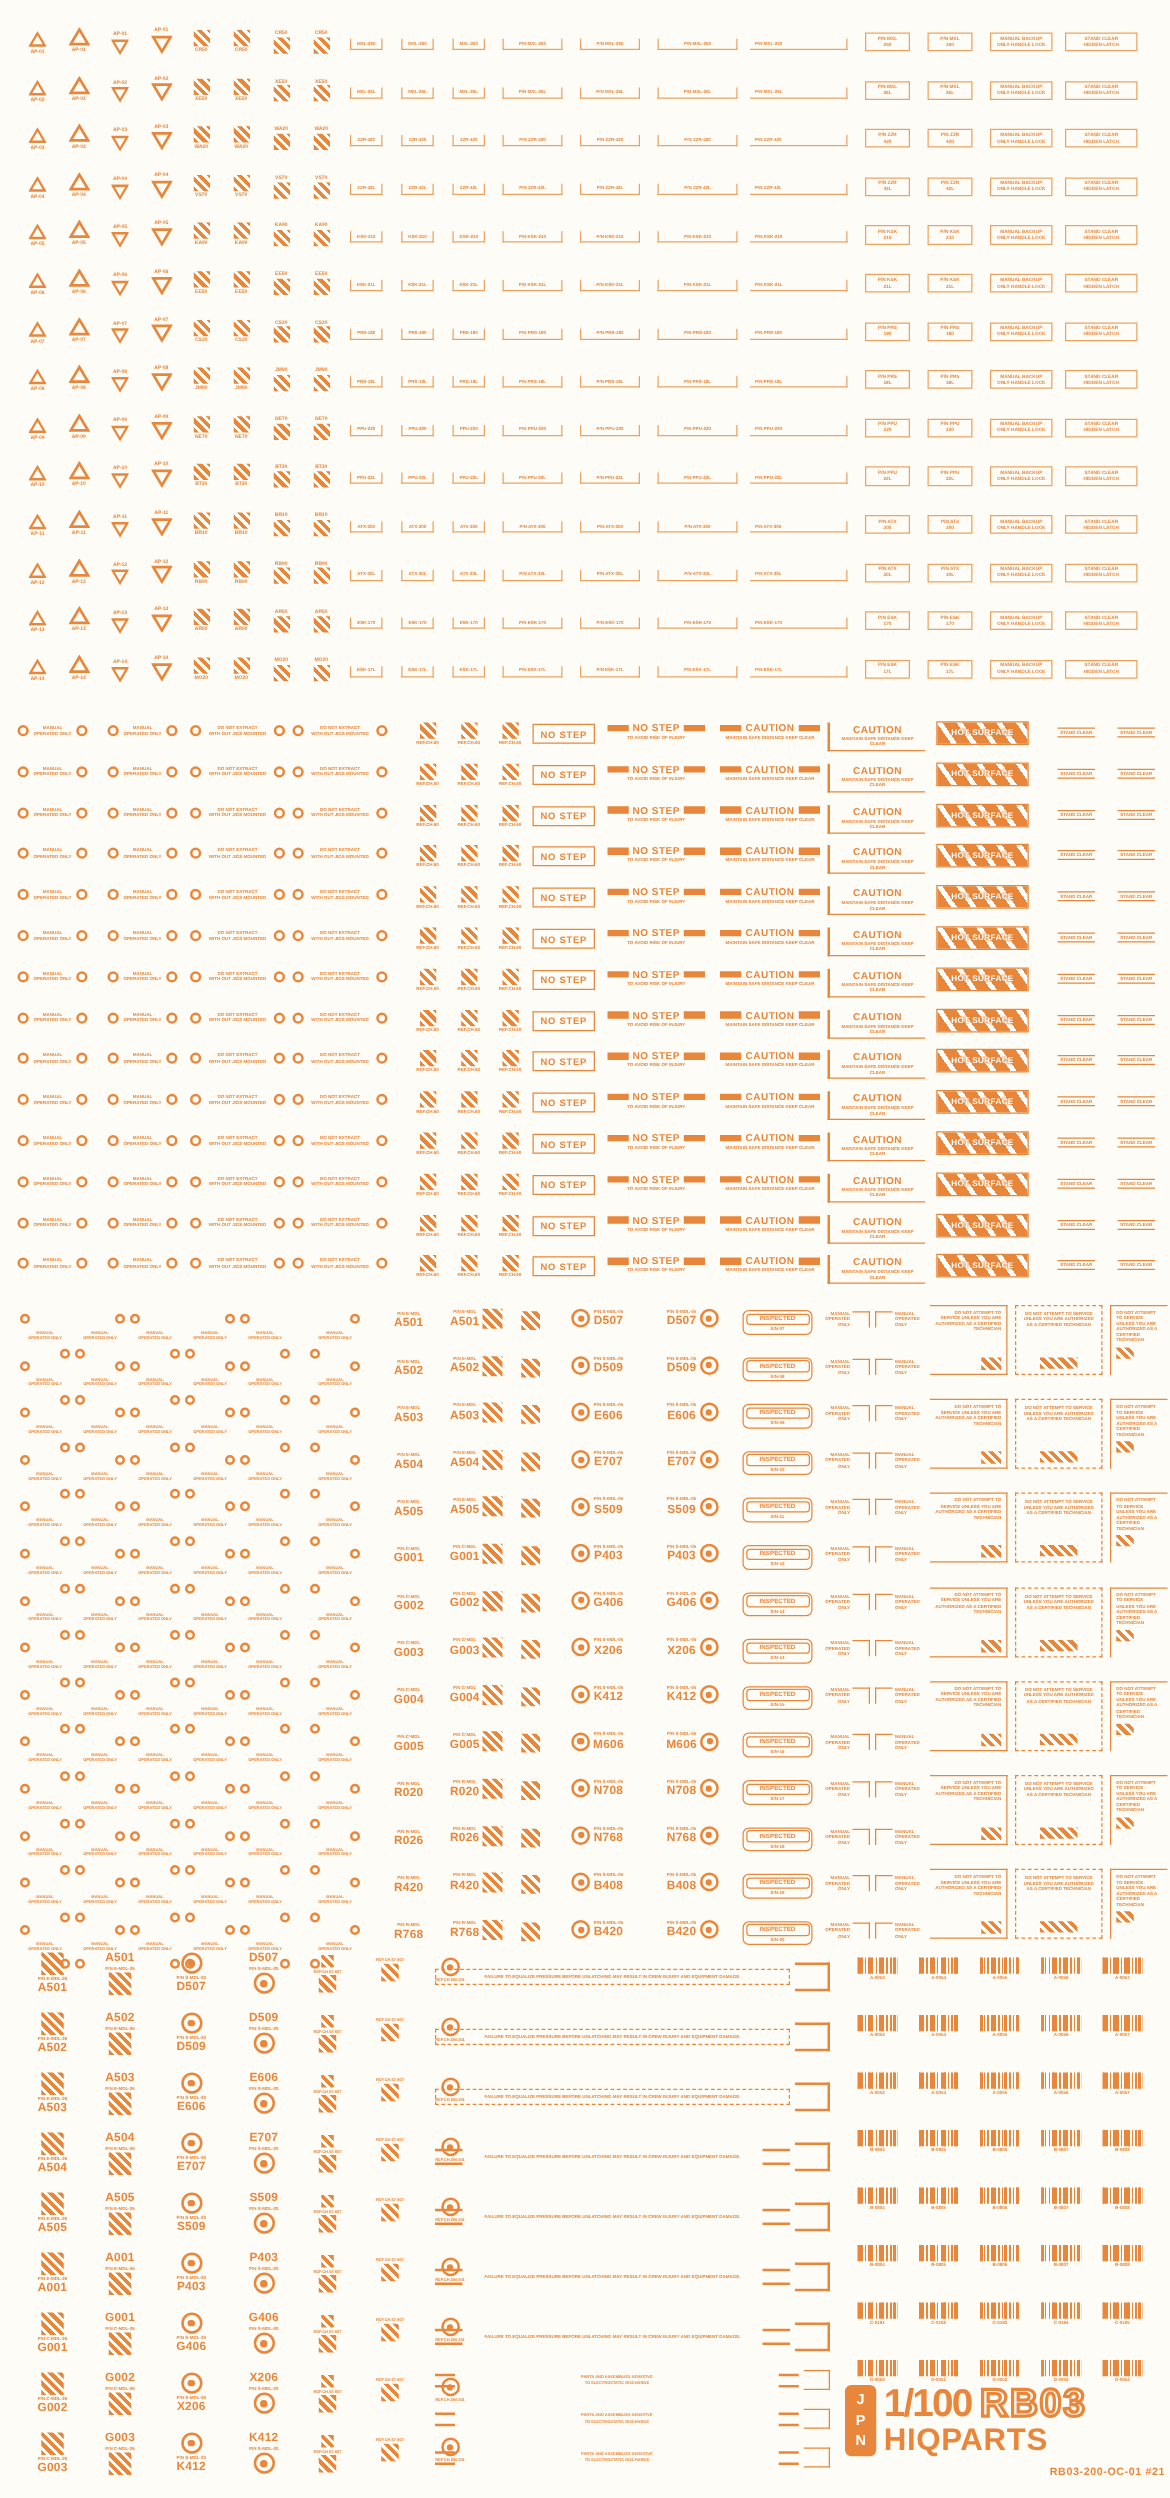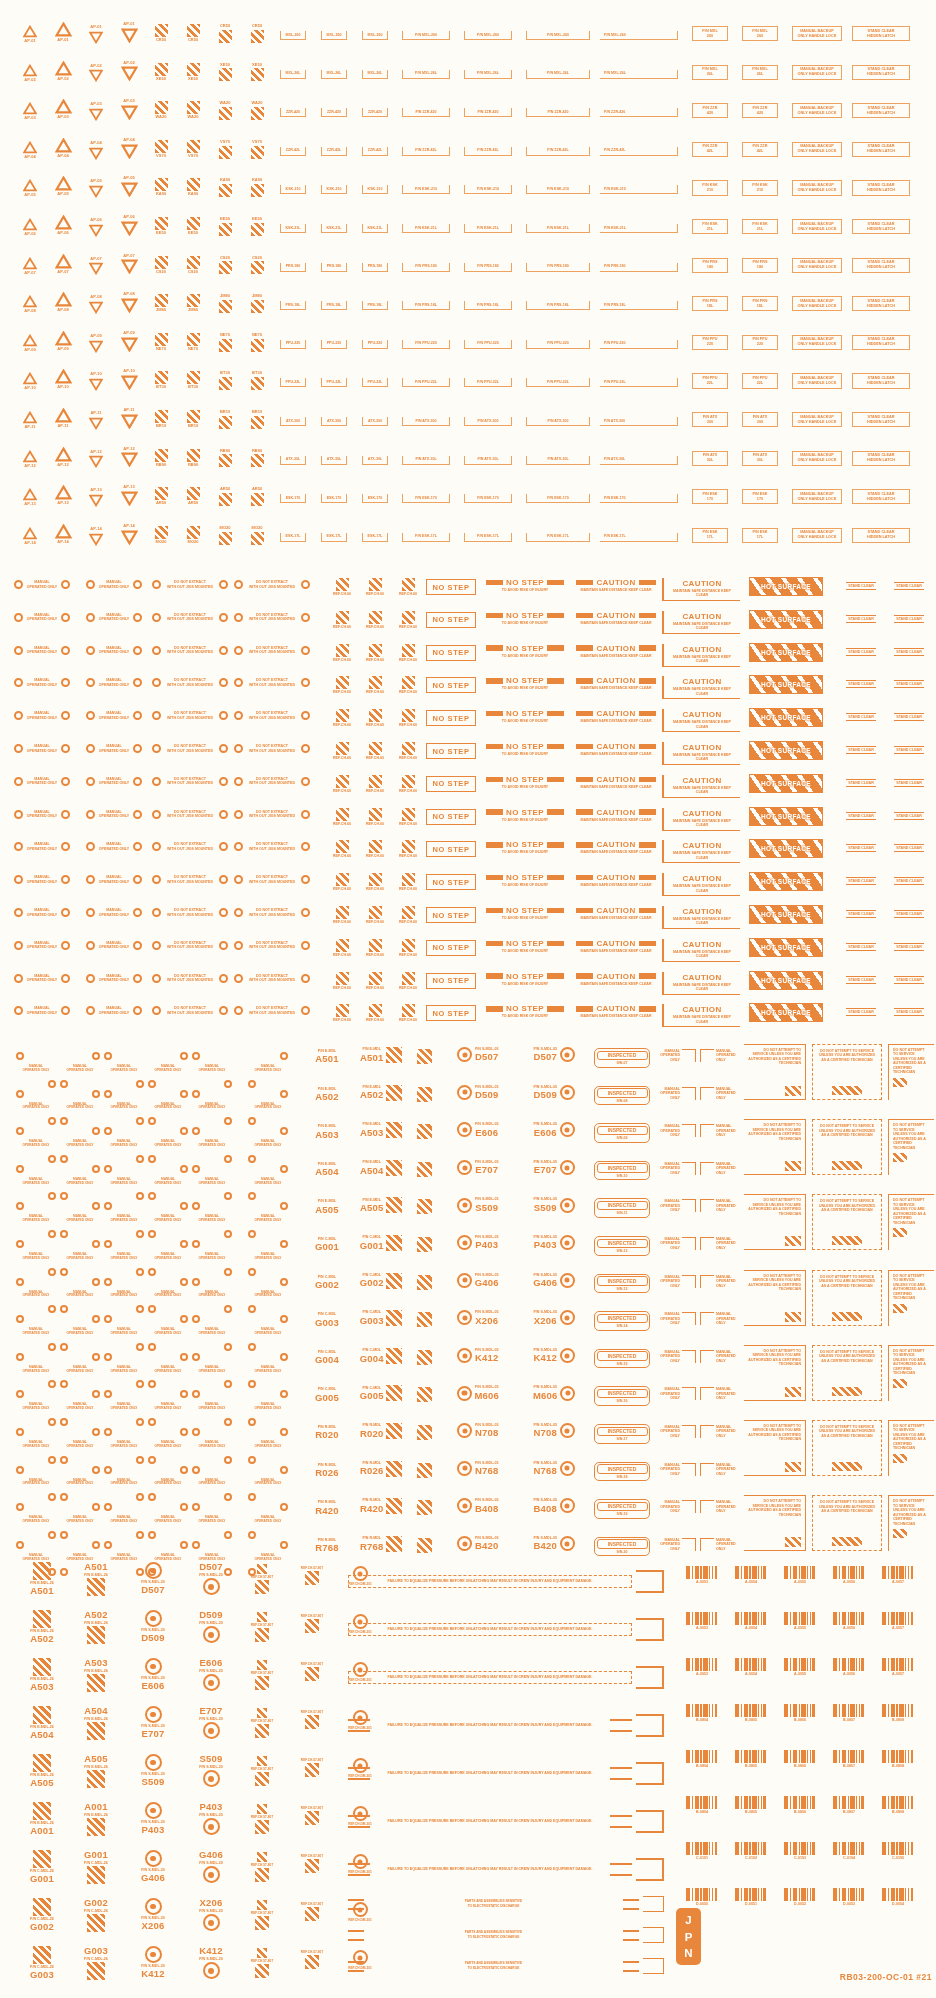--- a/index.html
+++ b/index.html
@@ -61,20 +61,27 @@
 .lmodel{font-size:31px;font-weight:800;line-height:.85;letter-spacing:1.5px;color:#fff;-webkit-text-stroke:2.6px var(--o)}
 .lbrand{font-size:25px;font-weight:800;letter-spacing:.5px;line-height:1;margin-top:4px;white-space:nowrap}
 .lcap{position:absolute;right:2px;bottom:-10px;font-size:8.5px;font-weight:bold;letter-spacing:.5px}
 </style>
 </head>
 <body>
 
 <div id="sheet">
   <div id="logo">
     <div class="jpn">JPN</div>
+    <div class="lmain">
+      <div class="lrow">
+        <span class="lscale">1/100</span>
+        <span class="lmodel">RB03</span>
+      </div>
+      <div class="lbrand">HIQPARTS</div>
+    </div>
     <div class="lcap">RB03-200-OC-01 #21</div>
   </div>
 <div class="cell" style="left:20px;top:25px;width:20px">
       <svg width="14" height="13" viewBox="0 0 20 18">
         <path d="M10 2 L18.3 16 H1.7 Z" fill="none" stroke="currentColor" stroke-width="2.6"></path>
       </svg>
       <span class="t3">AP-01</span>
     </div>
     <div class="cell" style="left:52px;top:22px;width:22px">
       <svg width="17" height="15" viewBox="0 0 20 18">

